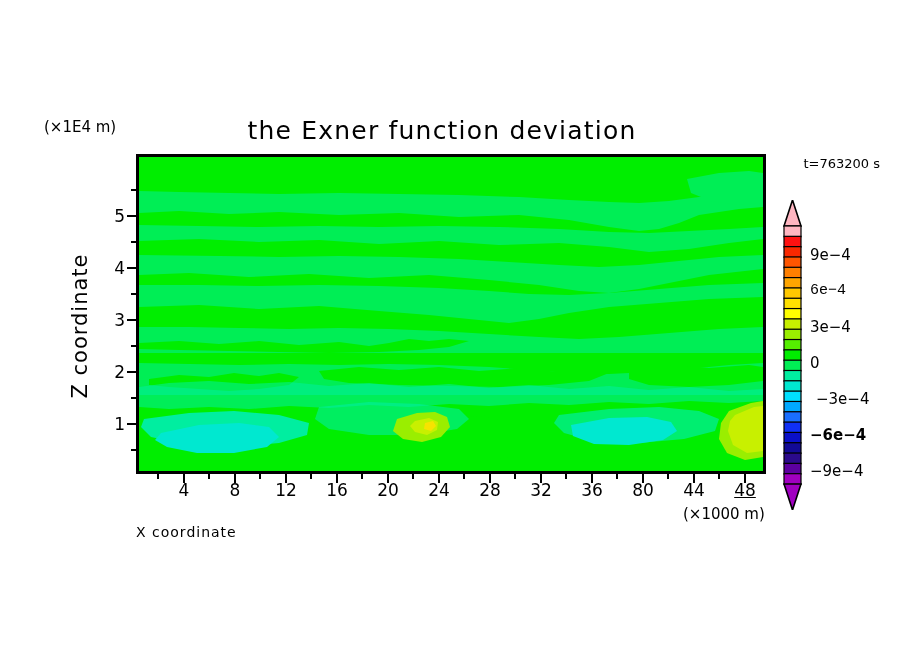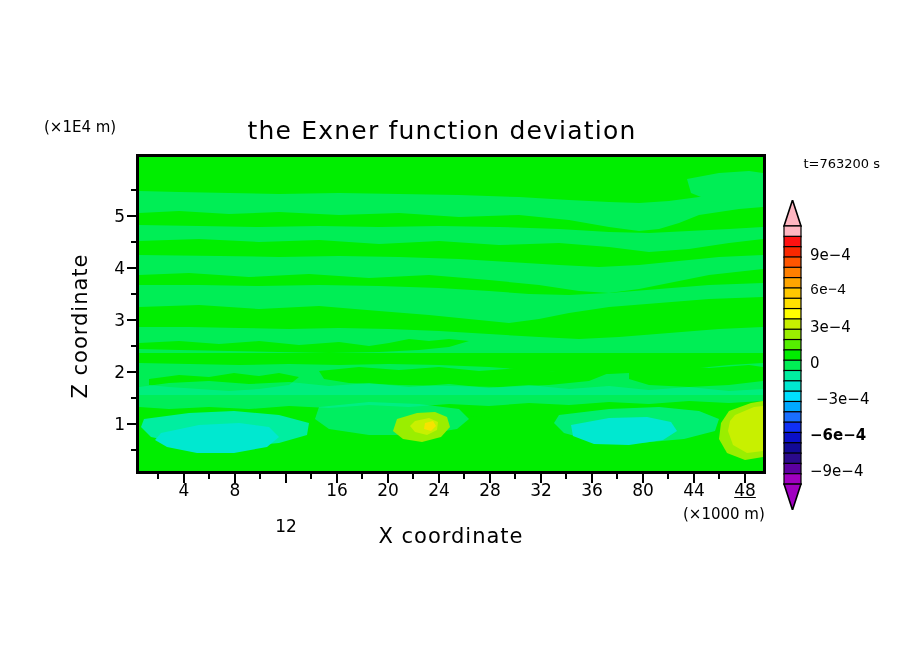--- a/index.html
+++ b/index.html
@@ -37,22 +37,21 @@
   #timestamp {
     position: absolute;
     right: 24px; top: 156px;
     font-size: 13px;
     white-space: pre;
   }
   #x-title {
     position: absolute;
     left: 136px; top: 524px;
     width: 630px;
-    text-align: center;
-    font-size: 21px;
+    font-size: 14px;
     letter-spacing: 1px;
     white-space: pre;
   }
   #y-title {
     position: absolute;
     left: -20px; top: 314px;
     width: 200px;
     text-align: center;
     font-size: 21px;
     letter-spacing: 1px;
@@ -258,21 +257,21 @@
   <div class="tickmark x-minor" style="left:412px; top:474px;"></div>
   <div class="tickmark x-minor" style="left:463px; top:474px;"></div>
   <div class="tickmark x-minor" style="left:514px; top:474px;"></div>
   <div class="tickmark x-minor" style="left:565px; top:474px;"></div>
   <div class="tickmark x-minor" style="left:616px; top:474px;"></div>
   <div class="tickmark x-minor" style="left:667px; top:474px;"></div>
   <div class="tickmark x-minor" style="left:718px; top:474px;"></div>
 
   <div class="x-ticklabel" style="left:162px; top:480px;">4</div>
   <div class="x-ticklabel" style="left:213px; top:480px;">8</div>
-  <div class="x-ticklabel" style="left:264px; top:480px;margin-top:36px;">12</div>
+  <div class="x-ticklabel" style="left:264px; top:480px;">12</div>
   <div class="x-ticklabel" style="left:315px; top:480px;">16</div>
   <div class="x-ticklabel" style="left:366px; top:480px;">20</div>
   <div class="x-ticklabel" style="left:417px; top:480px;">24</div>
   <div class="x-ticklabel" style="left:468px; top:480px;">28</div>
   <div class="x-ticklabel" style="left:519px; top:480px;">32</div>
   <div class="x-ticklabel" style="left:570px; top:480px;">36</div>
   <div class="x-ticklabel" style="left:621px; top:480px;">80</div>
   <div class="x-ticklabel" style="left:672px; top:480px;">44</div>
   <div class="x-ticklabel" style="left:723px; top:480px;text-decoration:underline;">48</div>
 

